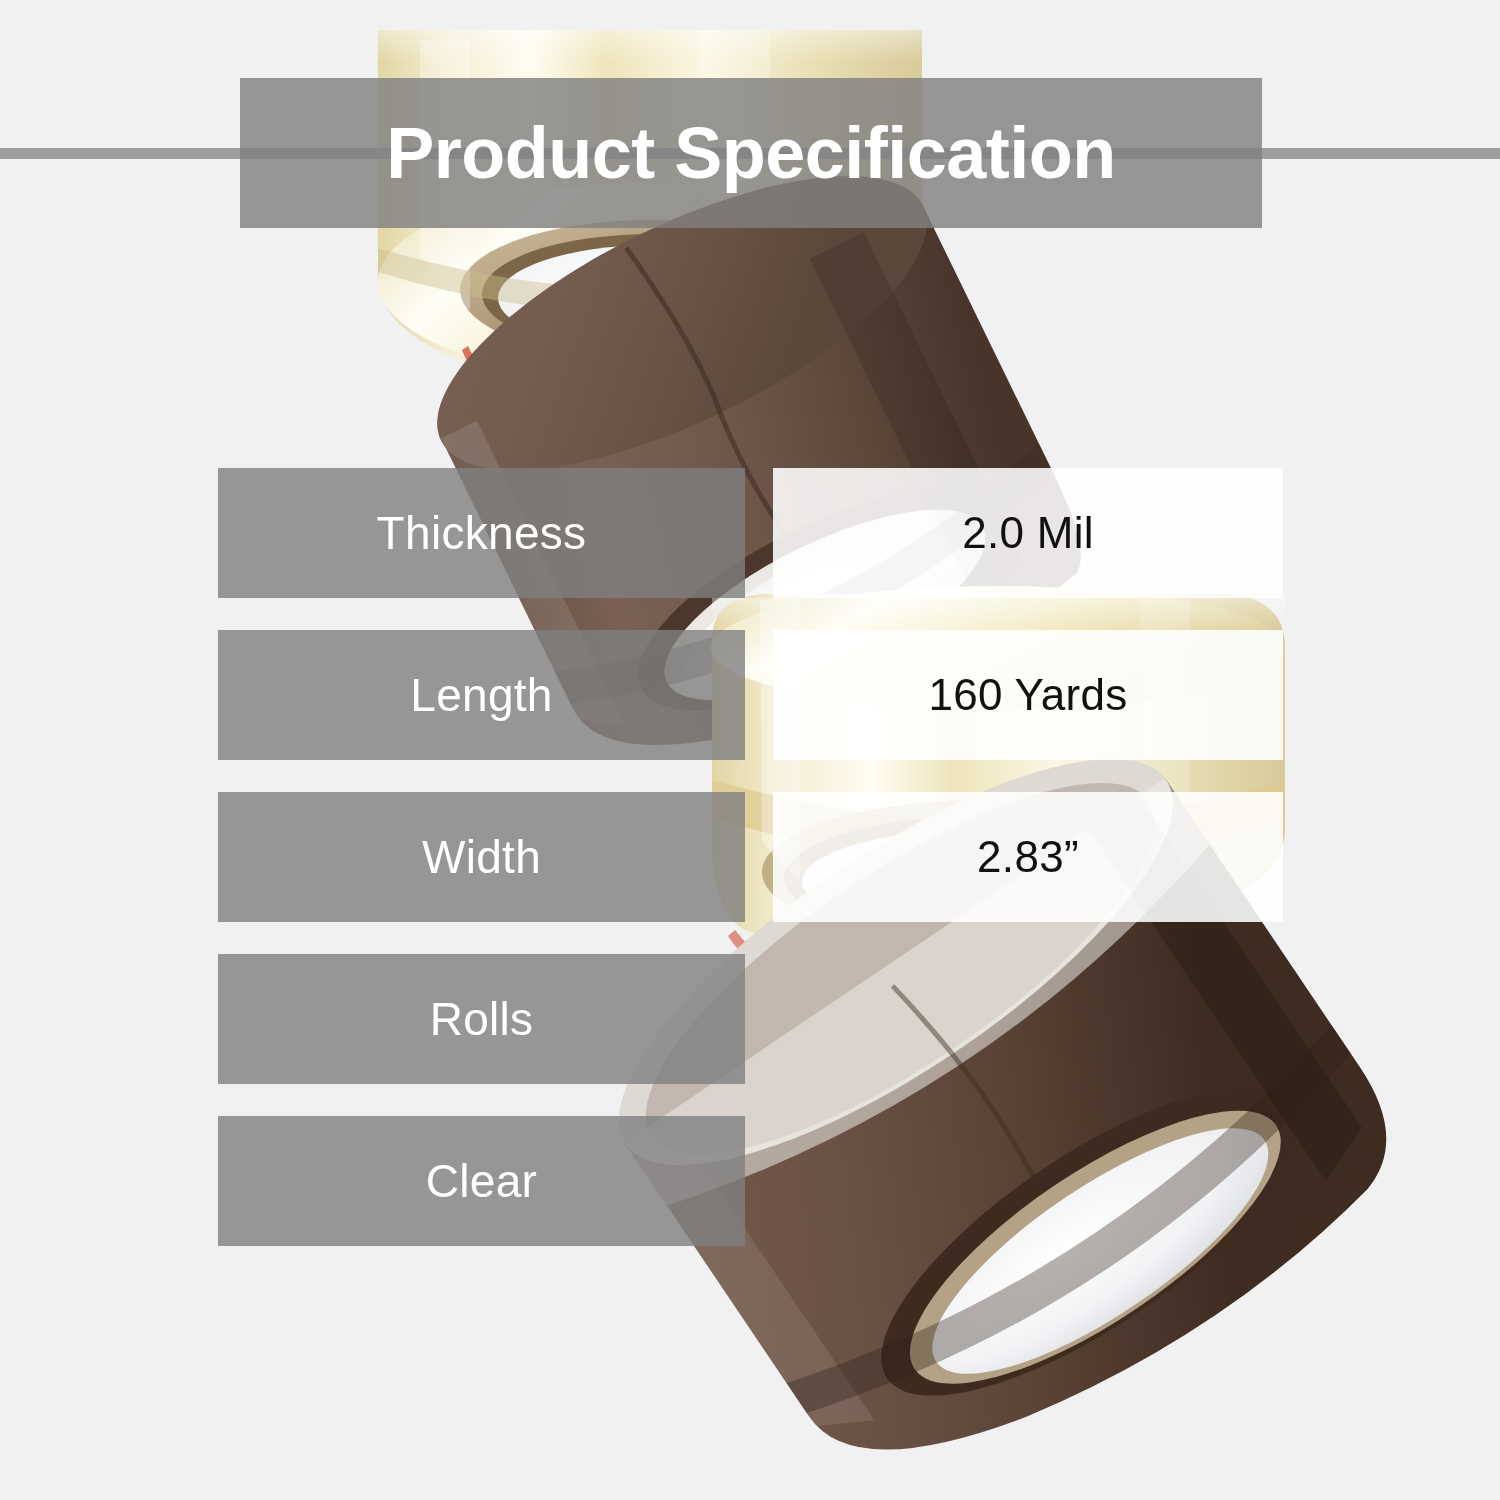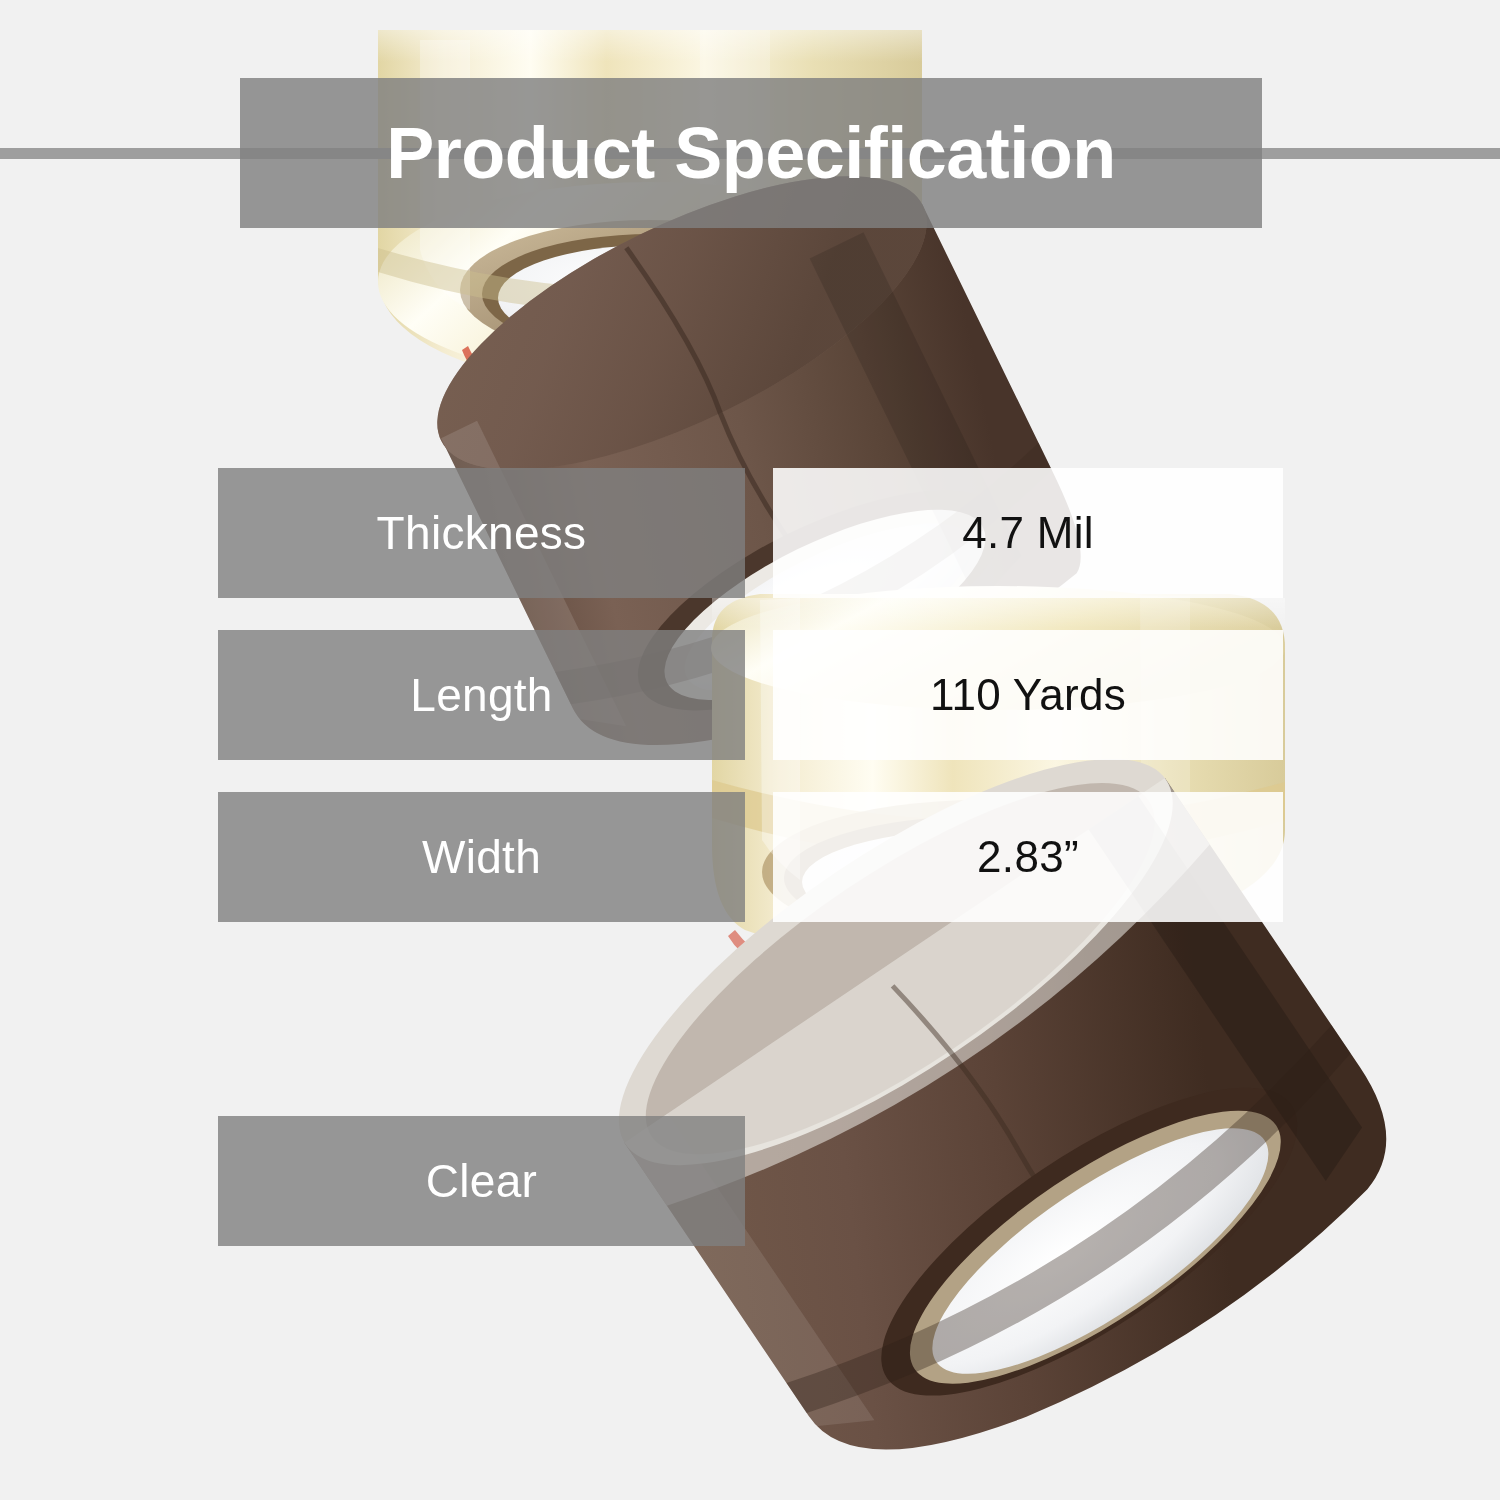--- a/index.html
+++ b/index.html
@@ -202,43 +202,46 @@
   <div id="title-text">Product Specification</div>
 </div>
 
 <div id="spec-table">
 
   <div class="spec-row">
     <div class="spec-label-box">
       <span class="spec-label-text">Thickness</span>
     </div>
     <div class="spec-value-box">
-      <span class="spec-value-text">4.7 Mil</span>
+      <span class="spec-value-text">2.0 Mil</span>
     </div>
   </div>
 
   <div class="spec-row">
     <div class="spec-label-box">
       <span class="spec-label-text">Length</span>
     </div>
     <div class="spec-value-box">
-      <span class="spec-value-text">110 Yards</span>
+      <span class="spec-value-text">160 Yards</span>
     </div>
   </div>
 
   <div class="spec-row">
     <div class="spec-label-box">
       <span class="spec-label-text">Width</span>
     </div>
     <div class="spec-value-box">
       <span class="spec-value-text">2.83”</span>
     </div>
   </div>
 
   <div class="spec-row">
+    <div class="spec-label-box">
+      <span class="spec-label-text">Rolls</span>
+    </div>
   </div>
 
   <div class="spec-row">
     <div class="spec-label-box">
       <span class="spec-label-text">Clear</span>
     </div>
   </div>
 
 </div>
 

